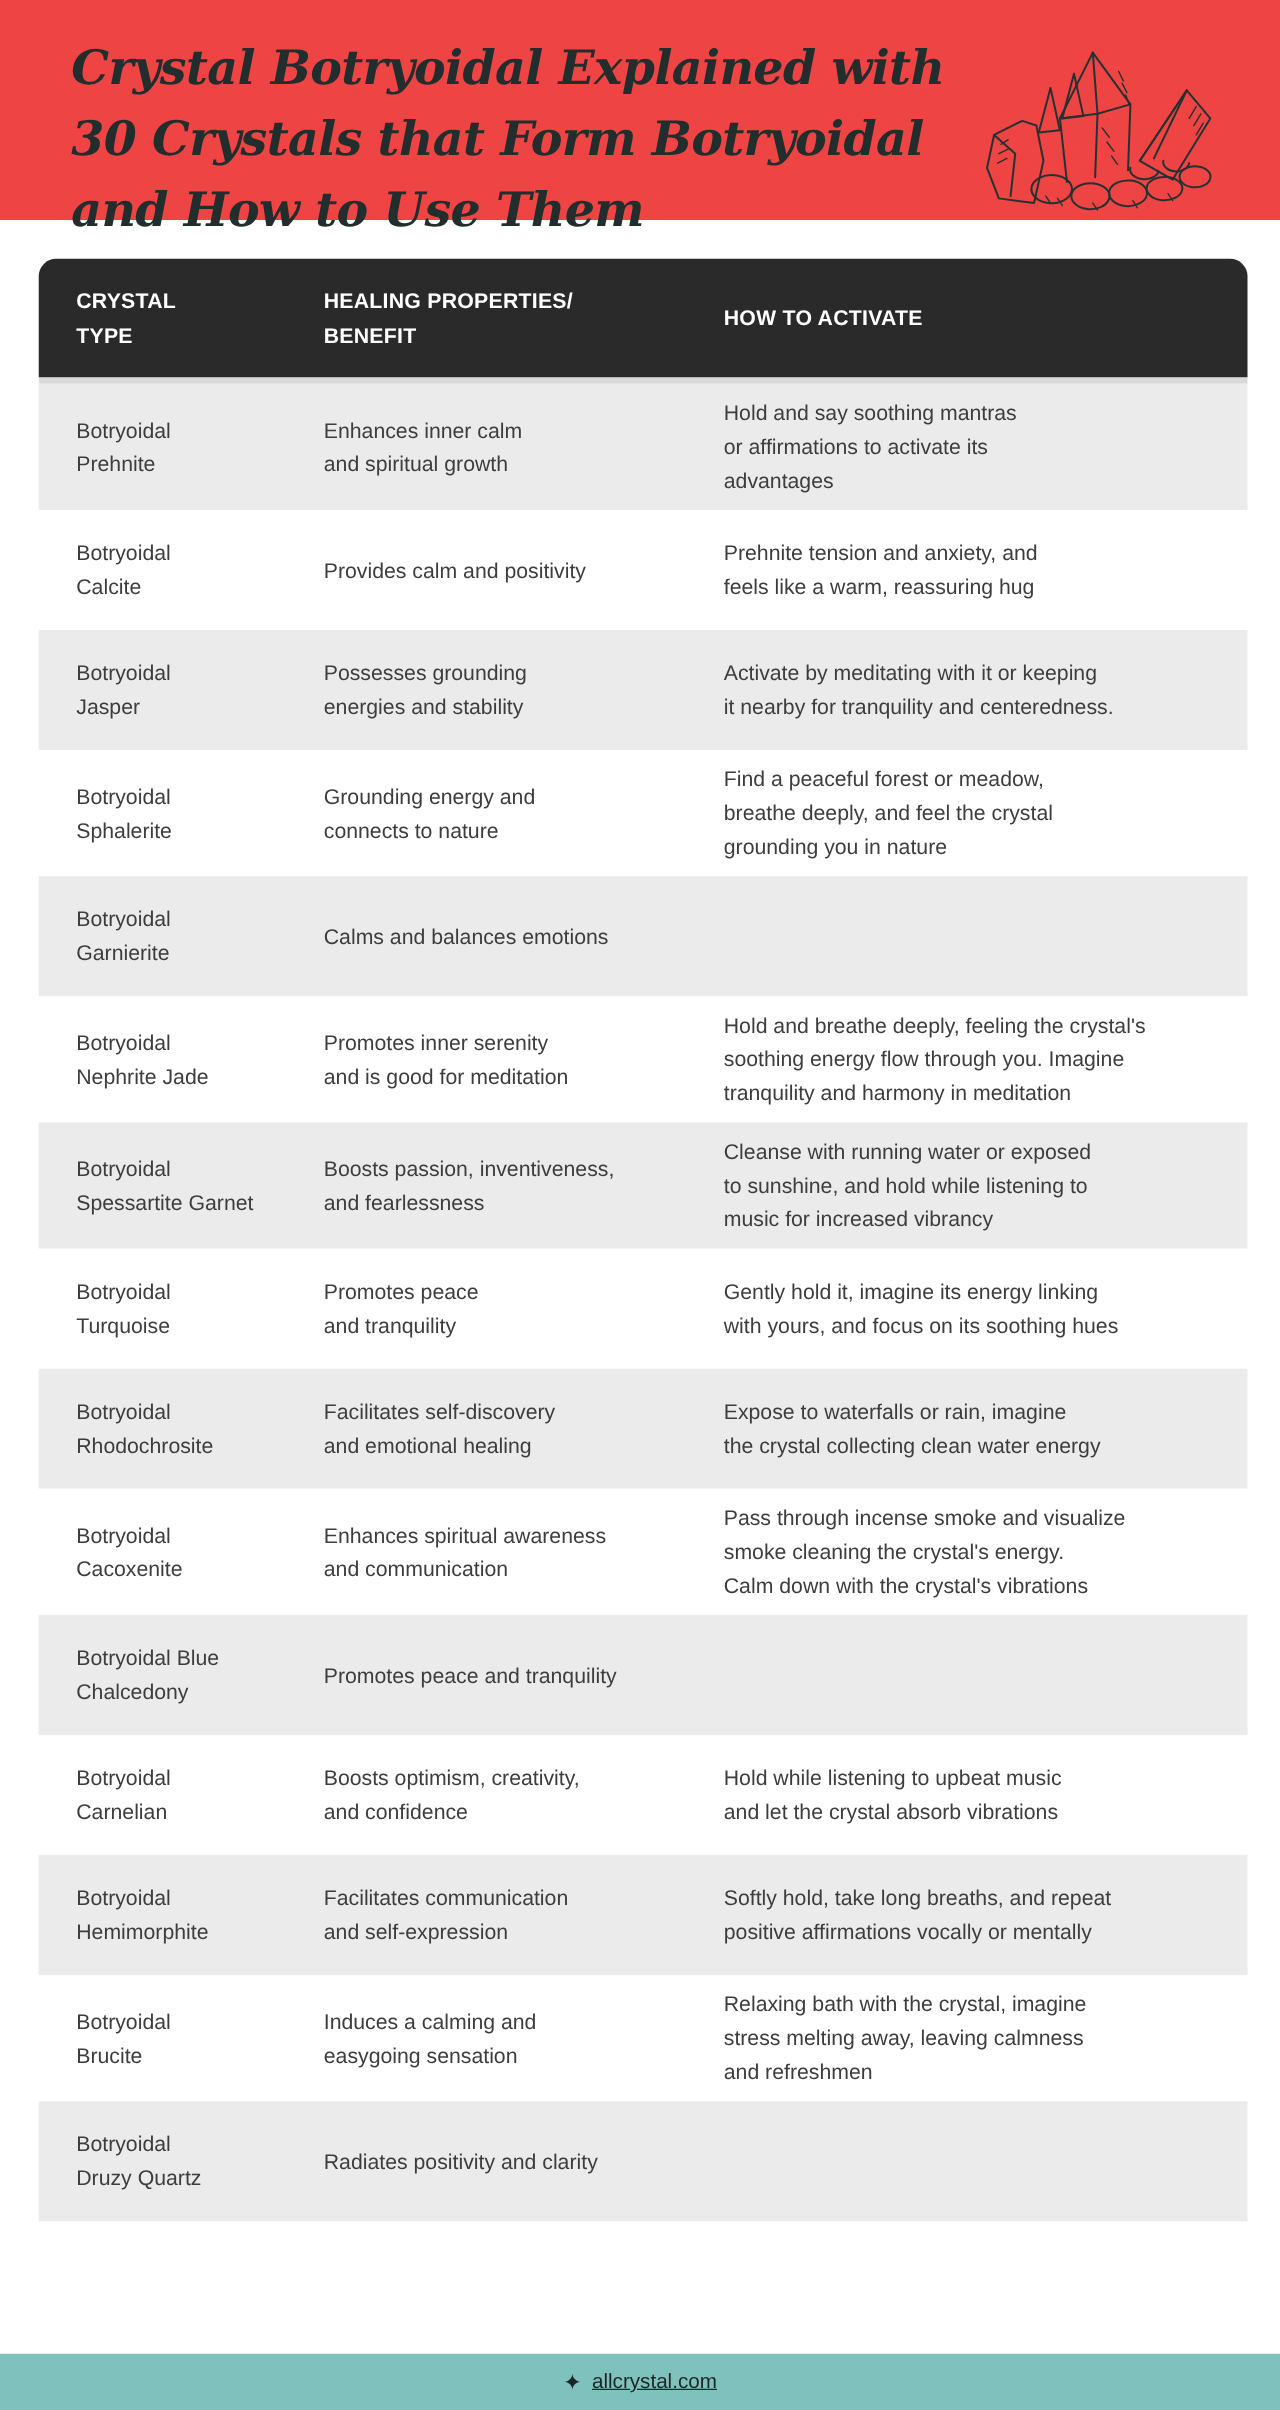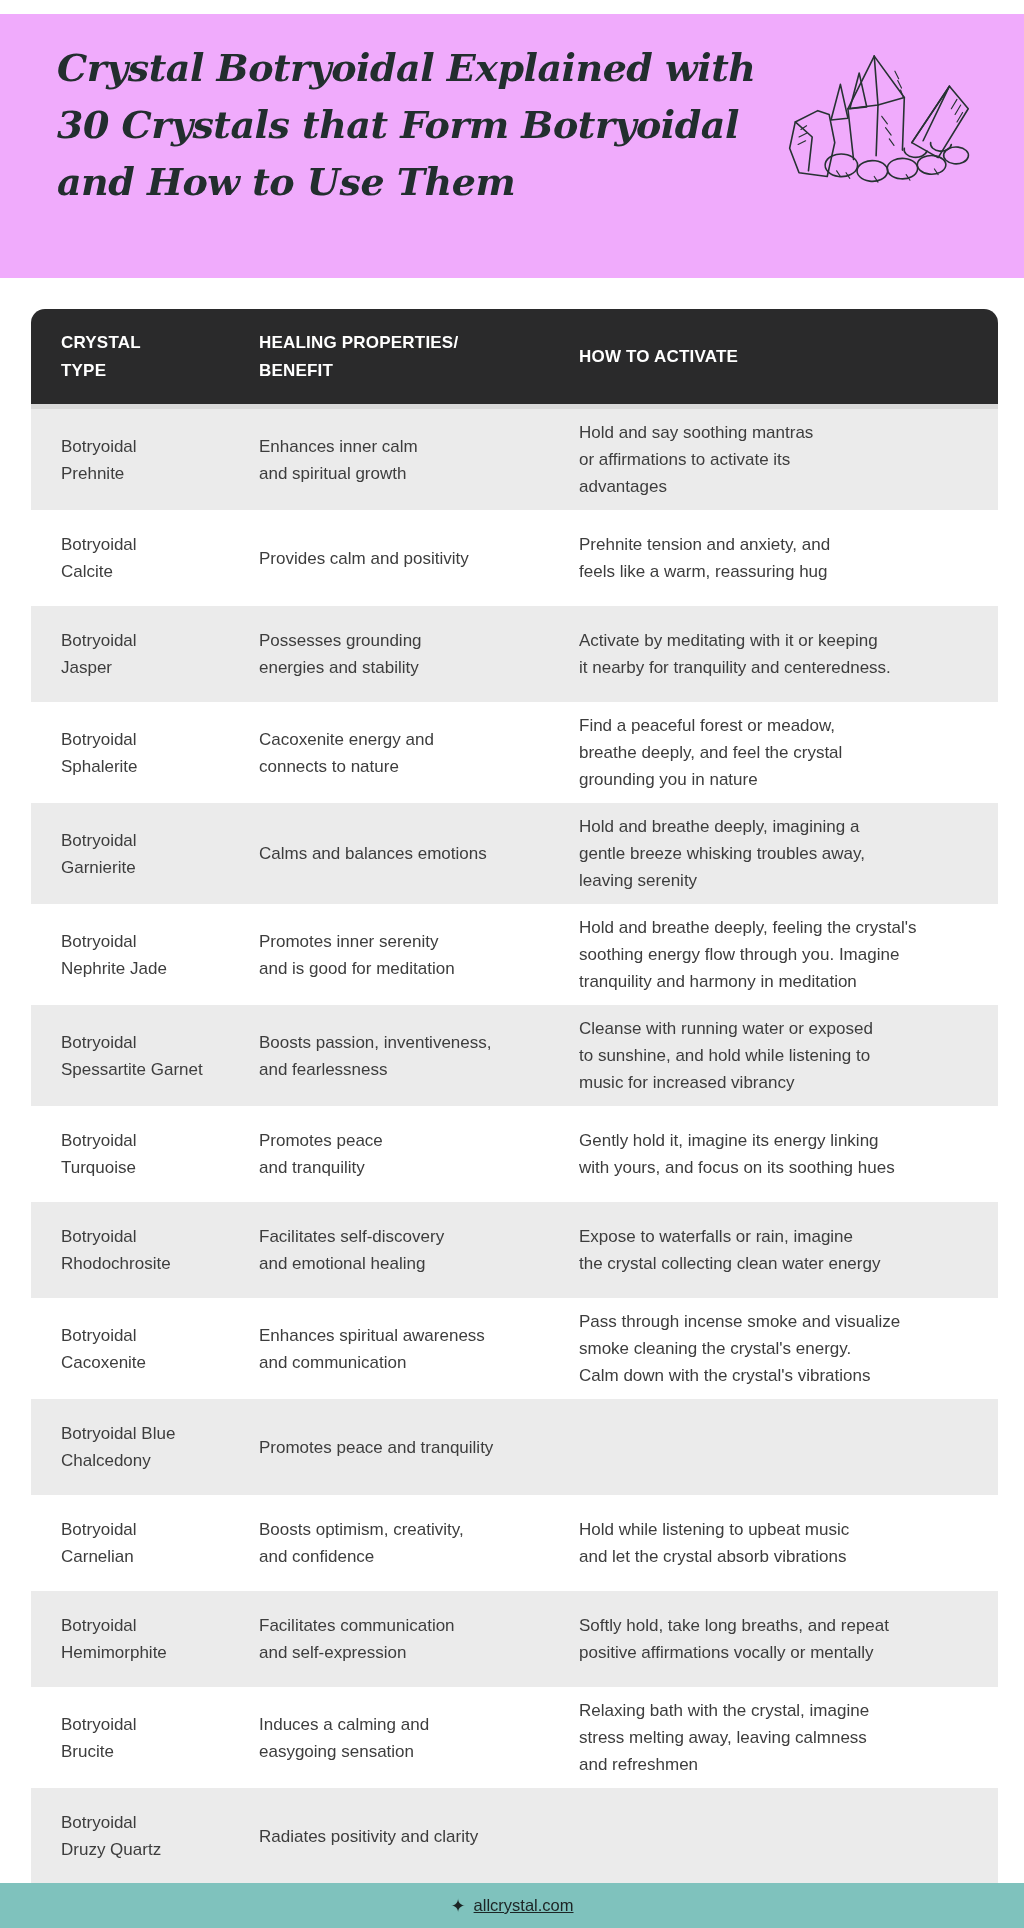--- a/index.html
+++ b/index.html
@@ -9,23 +9,22 @@
     position: relative;
     width: 1024px;
     height: 1928px;
     background: #ffffff;
     overflow: hidden;
   }
   
   .banner {
     position: relative;
     width: 100%;
-    height: 264px;
-    background: #f0abfc;
-    margin-top: 14px;
+    height: 176px;
+    background: #ef4444;
   }
   .banner-title {
     position: absolute;
     left: 57px;
     top: 25px;
     font-family: "DejaVu Serif", serif;
     font-style: italic;
     font-weight: 700;
     font-size: 38px;
     line-height: 57px;
@@ -178,34 +177,31 @@
 Jasper</div>
     <div class="td">Possesses grounding
 energies and stability</div>
     <div class="td">Activate by meditating with it or keeping
 it nearby for tranquility and centeredness.</div>
   </div>
 
   <div class="trow even">
     <div class="td">Botryoidal
 Sphalerite</div>
-    <div class="td">Cacoxenite energy and
+    <div class="td">Grounding energy and
 connects to nature</div>
     <div class="td">Find a peaceful forest or meadow,
 breathe deeply, and feel the crystal
 grounding you in nature</div>
   </div>
 
   <div class="trow odd">
     <div class="td">Botryoidal
 Garnierite</div>
     <div class="td">Calms and balances emotions</div>
-    <div class="td">Hold and breathe deeply, imagining a
-gentle breeze whisking troubles away,
-leaving serenity</div>
   </div>
 
   <div class="trow even">
     <div class="td">Botryoidal
 Nephrite Jade</div>
     <div class="td">Promotes inner serenity
 and is good for meditation</div>
     <div class="td">Hold and breathe deeply, feeling the crystal's
 soothing energy flow through you. Imagine
 tranquility and harmony in meditation</div>

